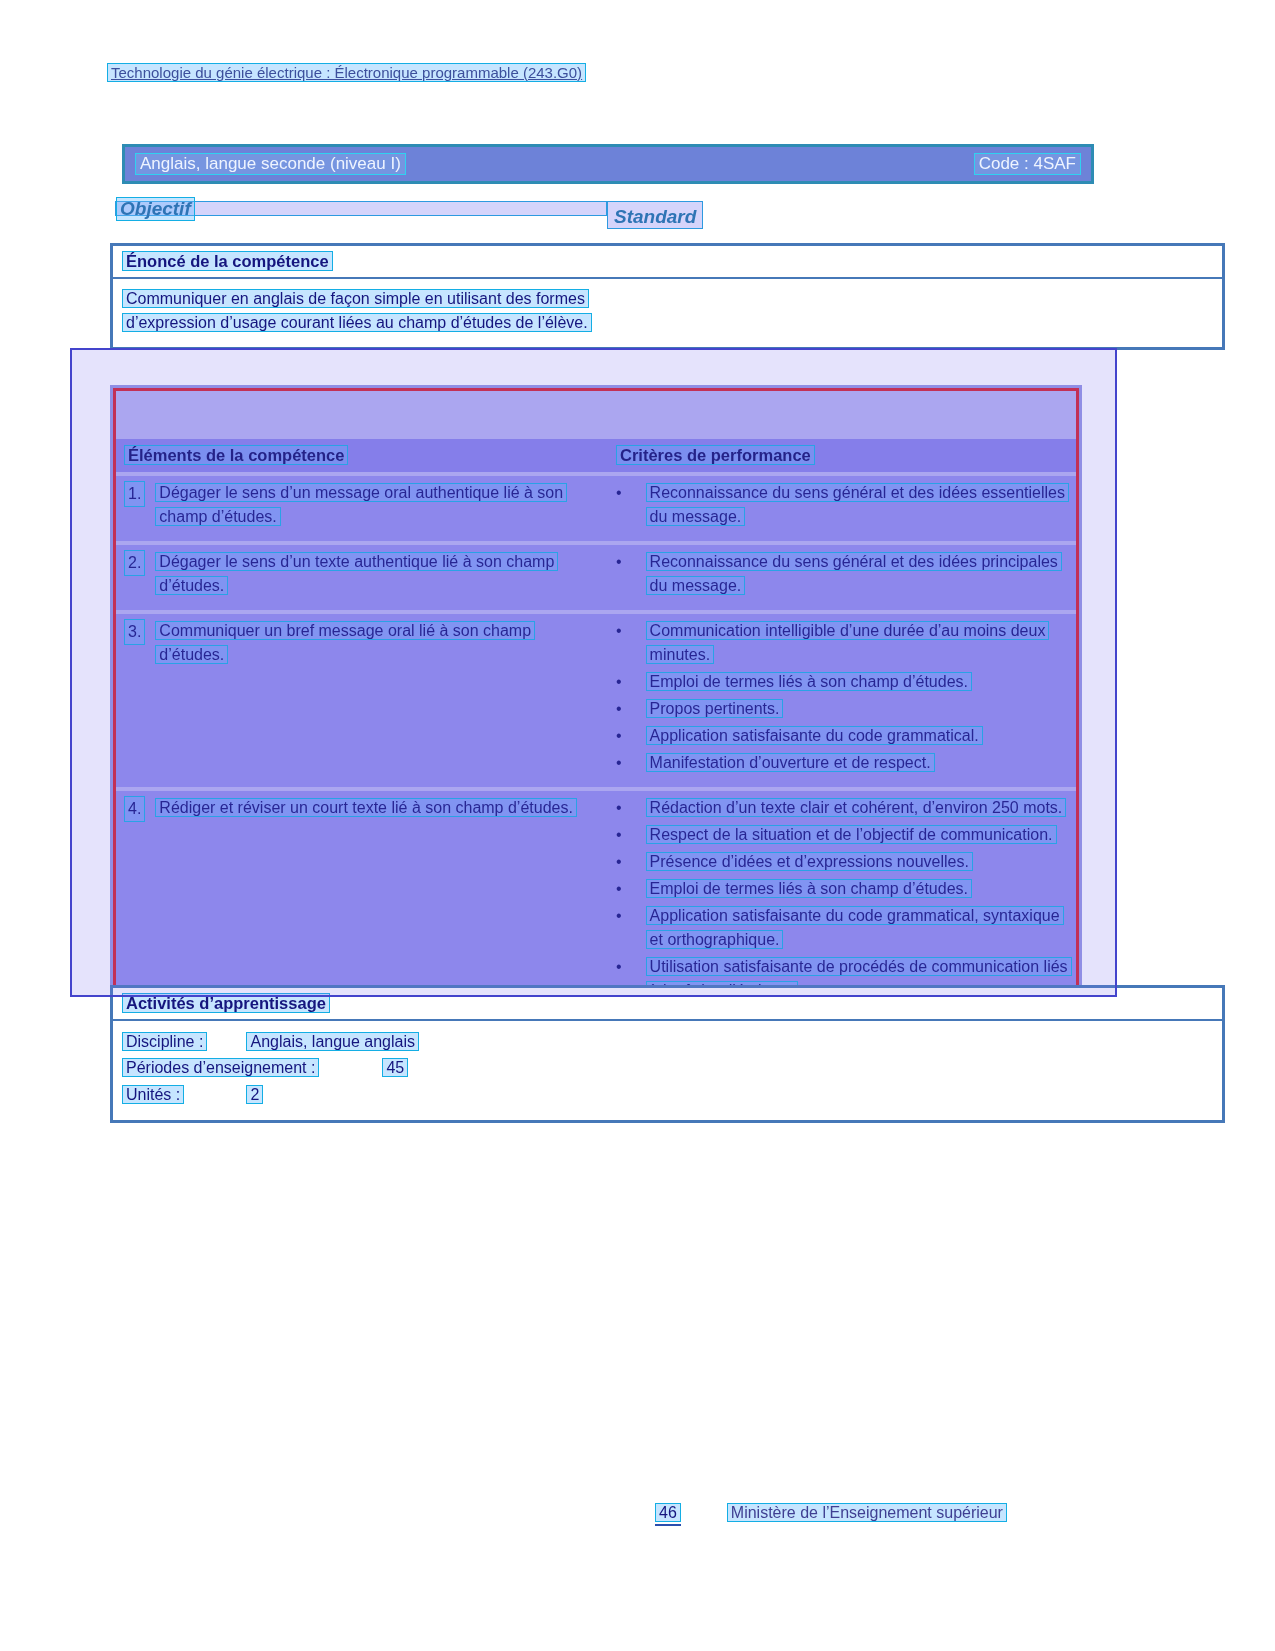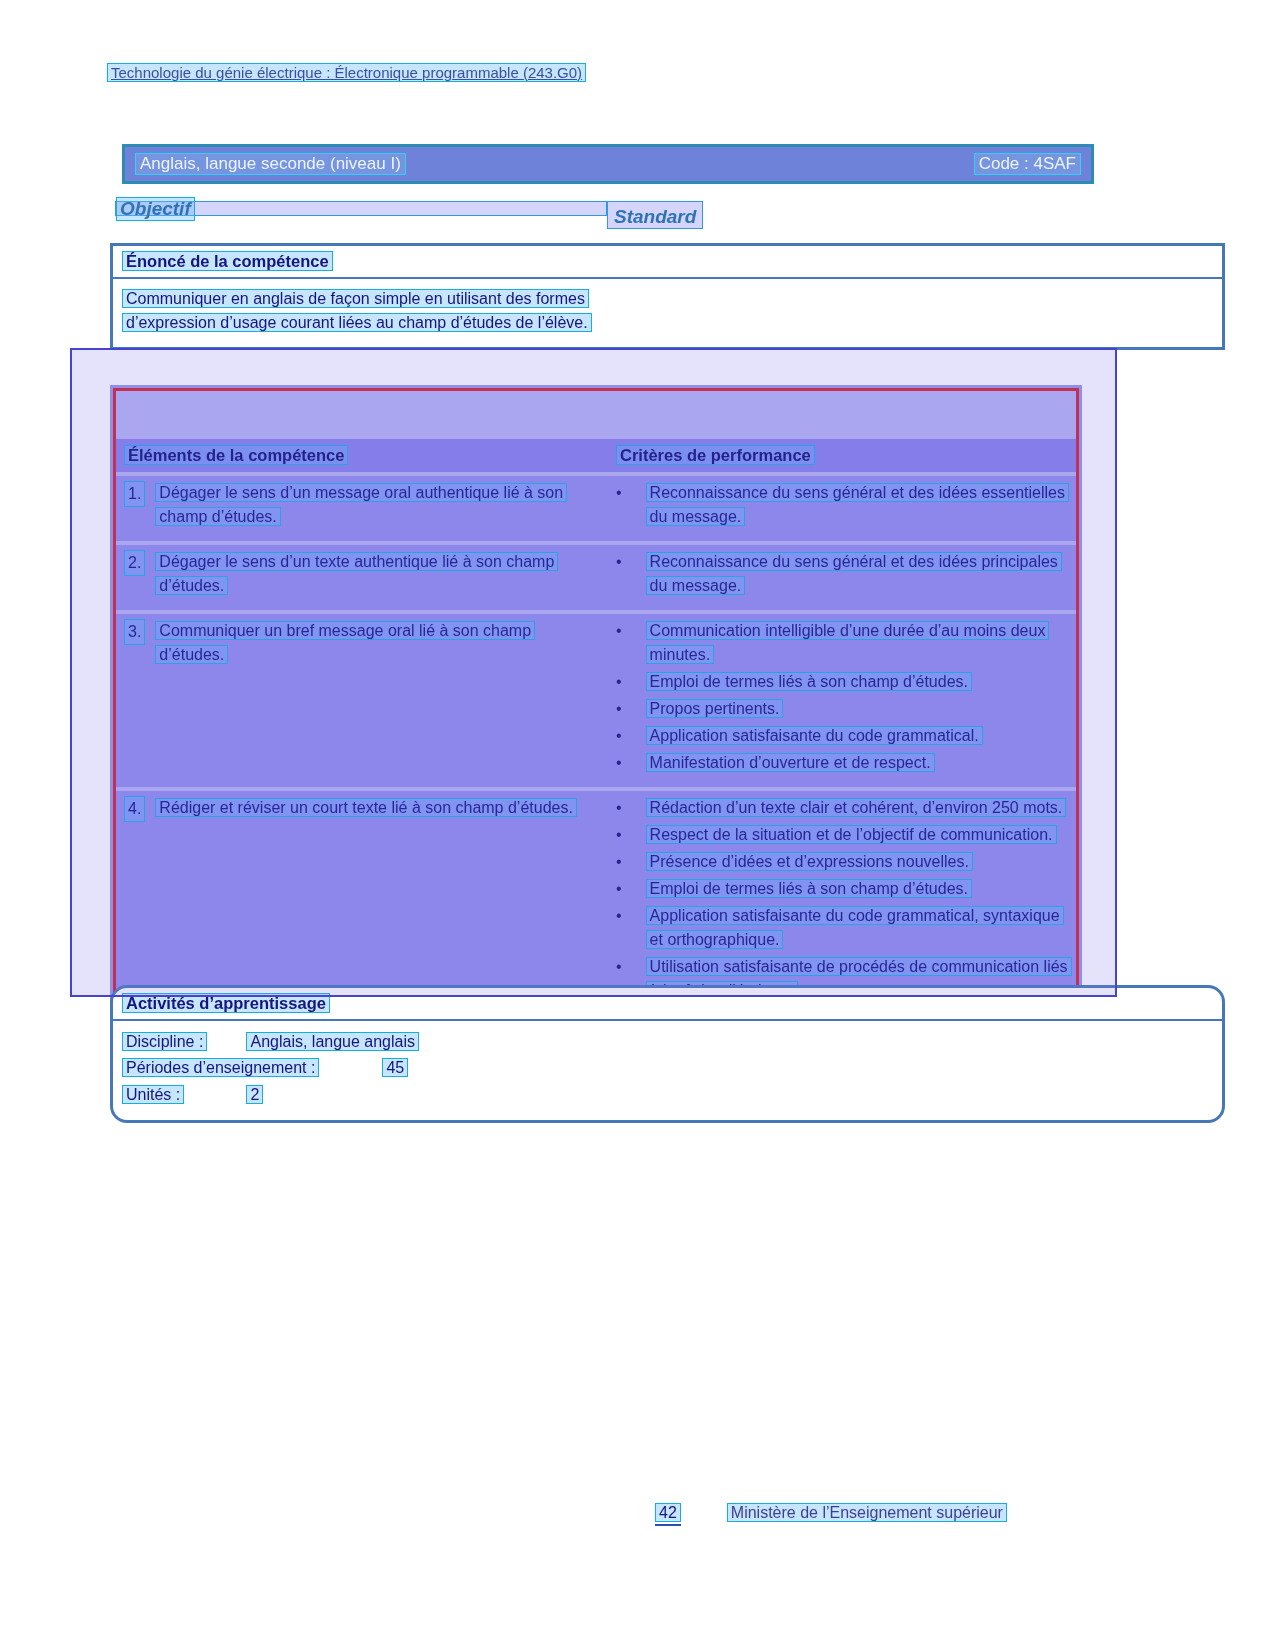--- a/index.html
+++ b/index.html
@@ -89,21 +89,21 @@
   .el-row { display:flex; gap:10px; align-items:flex-start; }
   .el-num { flex:0 0 auto; }
   .el-text { display:inline; }
   .el-text-wrap { max-width:430px; }
   .crit-list { list-style:none; }
   .crit-list li { display:flex; gap:24px; align-items:flex-start; margin-bottom:3px; }
   .blt { flex:0 0 auto; color:#12127c; }
   .crit-text-wrap { max-width:426px; }
 
   
-  .activites { top:985px;border-radius:17px; }
+  .activites { top:985px; }
   .act-line { line-height:1.65; }
   .lbl-discipline { display:inline-block; min-width:120px; }
   .lbl-periodes { display:inline-block; min-width:256px; }
   .lbl-unites { display:inline-block; min-width:120px; }
 
   
   .footer {
     position:absolute; left:655px; top:1504px;
     display:flex; gap:46px; align-items:flex-start; font-size:16px;
   }
@@ -316,21 +316,21 @@
       </div>
       <div class="act-line">
         <span class="lbl-unites"><span class="hl">Unités :</span></span>
         <span class="hl">2</span>
       </div>
     </div>
   </div>
 
   <div class="footer">
     <span class="page-num-wrap">
-      <span class="hl">42</span>
+      <span class="hl">46</span>
     </span>
     <span class="ministry">
       <span class="hl">Ministère de l’Enseignement supérieur</span>
     </span>
   </div>
 
   <div class="overlay-big"></div>
 
 </div>
 

